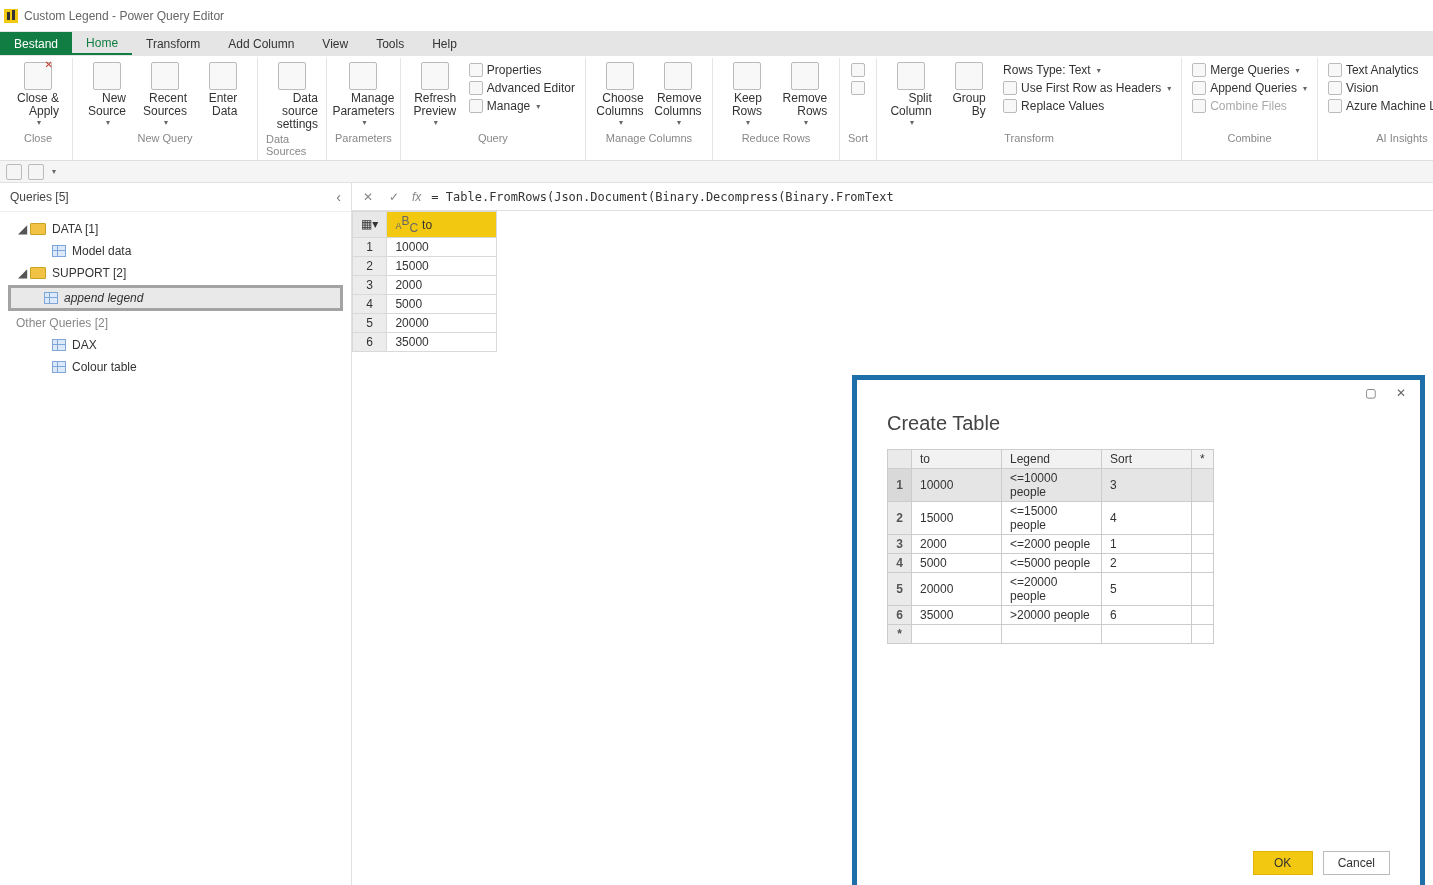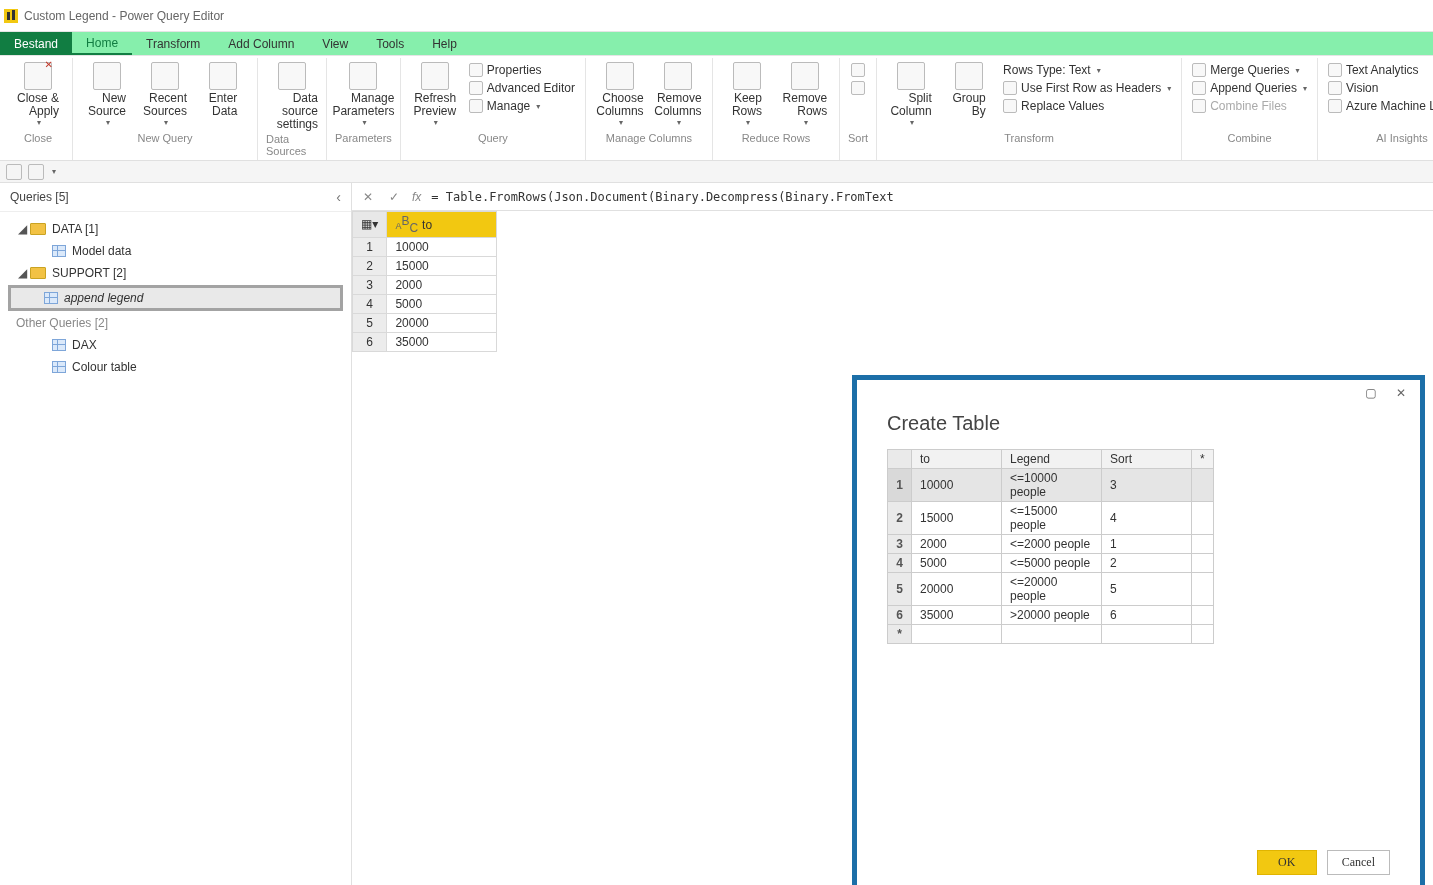--- a/index.html
+++ b/index.html
@@ -6,21 +6,21 @@
 body { background: #fff; color: #333; overflow: hidden; }
 
 
 .titlebar { height: 32px; display: flex; align-items: center; padding-left: 4px; background: #fff; border-bottom: 1px solid #e5e5e5; }
 .titlebar .logo { width: 14px; height: 14px; background: #f2c811; margin-right: 6px; position: relative; }
 .titlebar .logo::before { content:""; position:absolute; left:3px; top:3px; width:3px; height:8px; background:#333; }
 .titlebar .logo::after { content:""; position:absolute; left:8px; top:1px; width:3px; height:10px; background:#333; }
 .titlebar .title { color: #666; }
 
 
-.tabs { height: 24px; display: flex; align-items: stretch; background: #86efac; border-bottom: 1px solid #e5e5e5; }
+.tabs { height: 24px; display: flex; align-items: stretch; background: #e5e5e5; border-bottom: 1px solid #e5e5e5; }
 .tab { padding: 0 14px; display: flex; align-items: center; color: #333; cursor: pointer; }
 .tab.bestand { background: #117d42; color: #fff; }
 .tab.active { border-bottom: 2px solid #117d42; color: #117d42; }
 
 
 .ribbon { display: flex; background: #fff; border-bottom: 1px solid #e0e0e0; padding: 2px 4px 0 4px; }
 .rgroup { display: flex; flex-direction: column; align-items: center; border-right: 1px solid #e5e5e5; padding: 4px 8px 2px 8px; }
 .rgroup:last-child { border-right: none; }
 .rgroup-body { display: flex; align-items: flex-start; gap: 6px; min-height: 68px; }
 .rgroup-title { color: #888; font-size: 11px; padding: 2px 0 1px 0; }
@@ -85,21 +85,21 @@
 .ct-table td.rownum { width: 24px; text-align: center; background: #eaeaea; font-weight: bold; color: #555; }
 .ct-table td.w-to { width: 90px; }
 .ct-table td.w-leg { width: 100px; }
 .ct-table td.w-sort { width: 90px; }
 .ct-table td.w-star { width: 22px; }
 .ct-table tr.selrow td { background: #e5e5e5; }
 .ct-table tr.selrow td.rownum { background: #d9d9d9; }
 .ct-table .star-col { width: 22px; }
 
 .dialog-foot { display: flex; justify-content: flex-end; gap: 10px; padding: 10px 30px 16px 0; }
-.dbtn { min-width: 60px; padding: 4px 14px; border: 1px solid #bbb; background: #fff; cursor: pointer; text-align: center; font-family: Liberation Serif, serif; }
+.dbtn { min-width: 60px; padding: 4px 14px; border: 1px solid #bbb; background: #fff; cursor: pointer; text-align: center; }
 .dbtn.primary { background: #f2c811; border-color: #e0b400; }
 
 .ribbon .ico.close::after { content:"✕"; position:absolute; right:-2px; top:-4px; color:#c0392b; font-size:10px; }
 </style>
 </head>
 <body>
 
 <div class="titlebar">
   <div class="logo"></div>
   <div class="title">Custom Legend - Power Query Editor</div>

